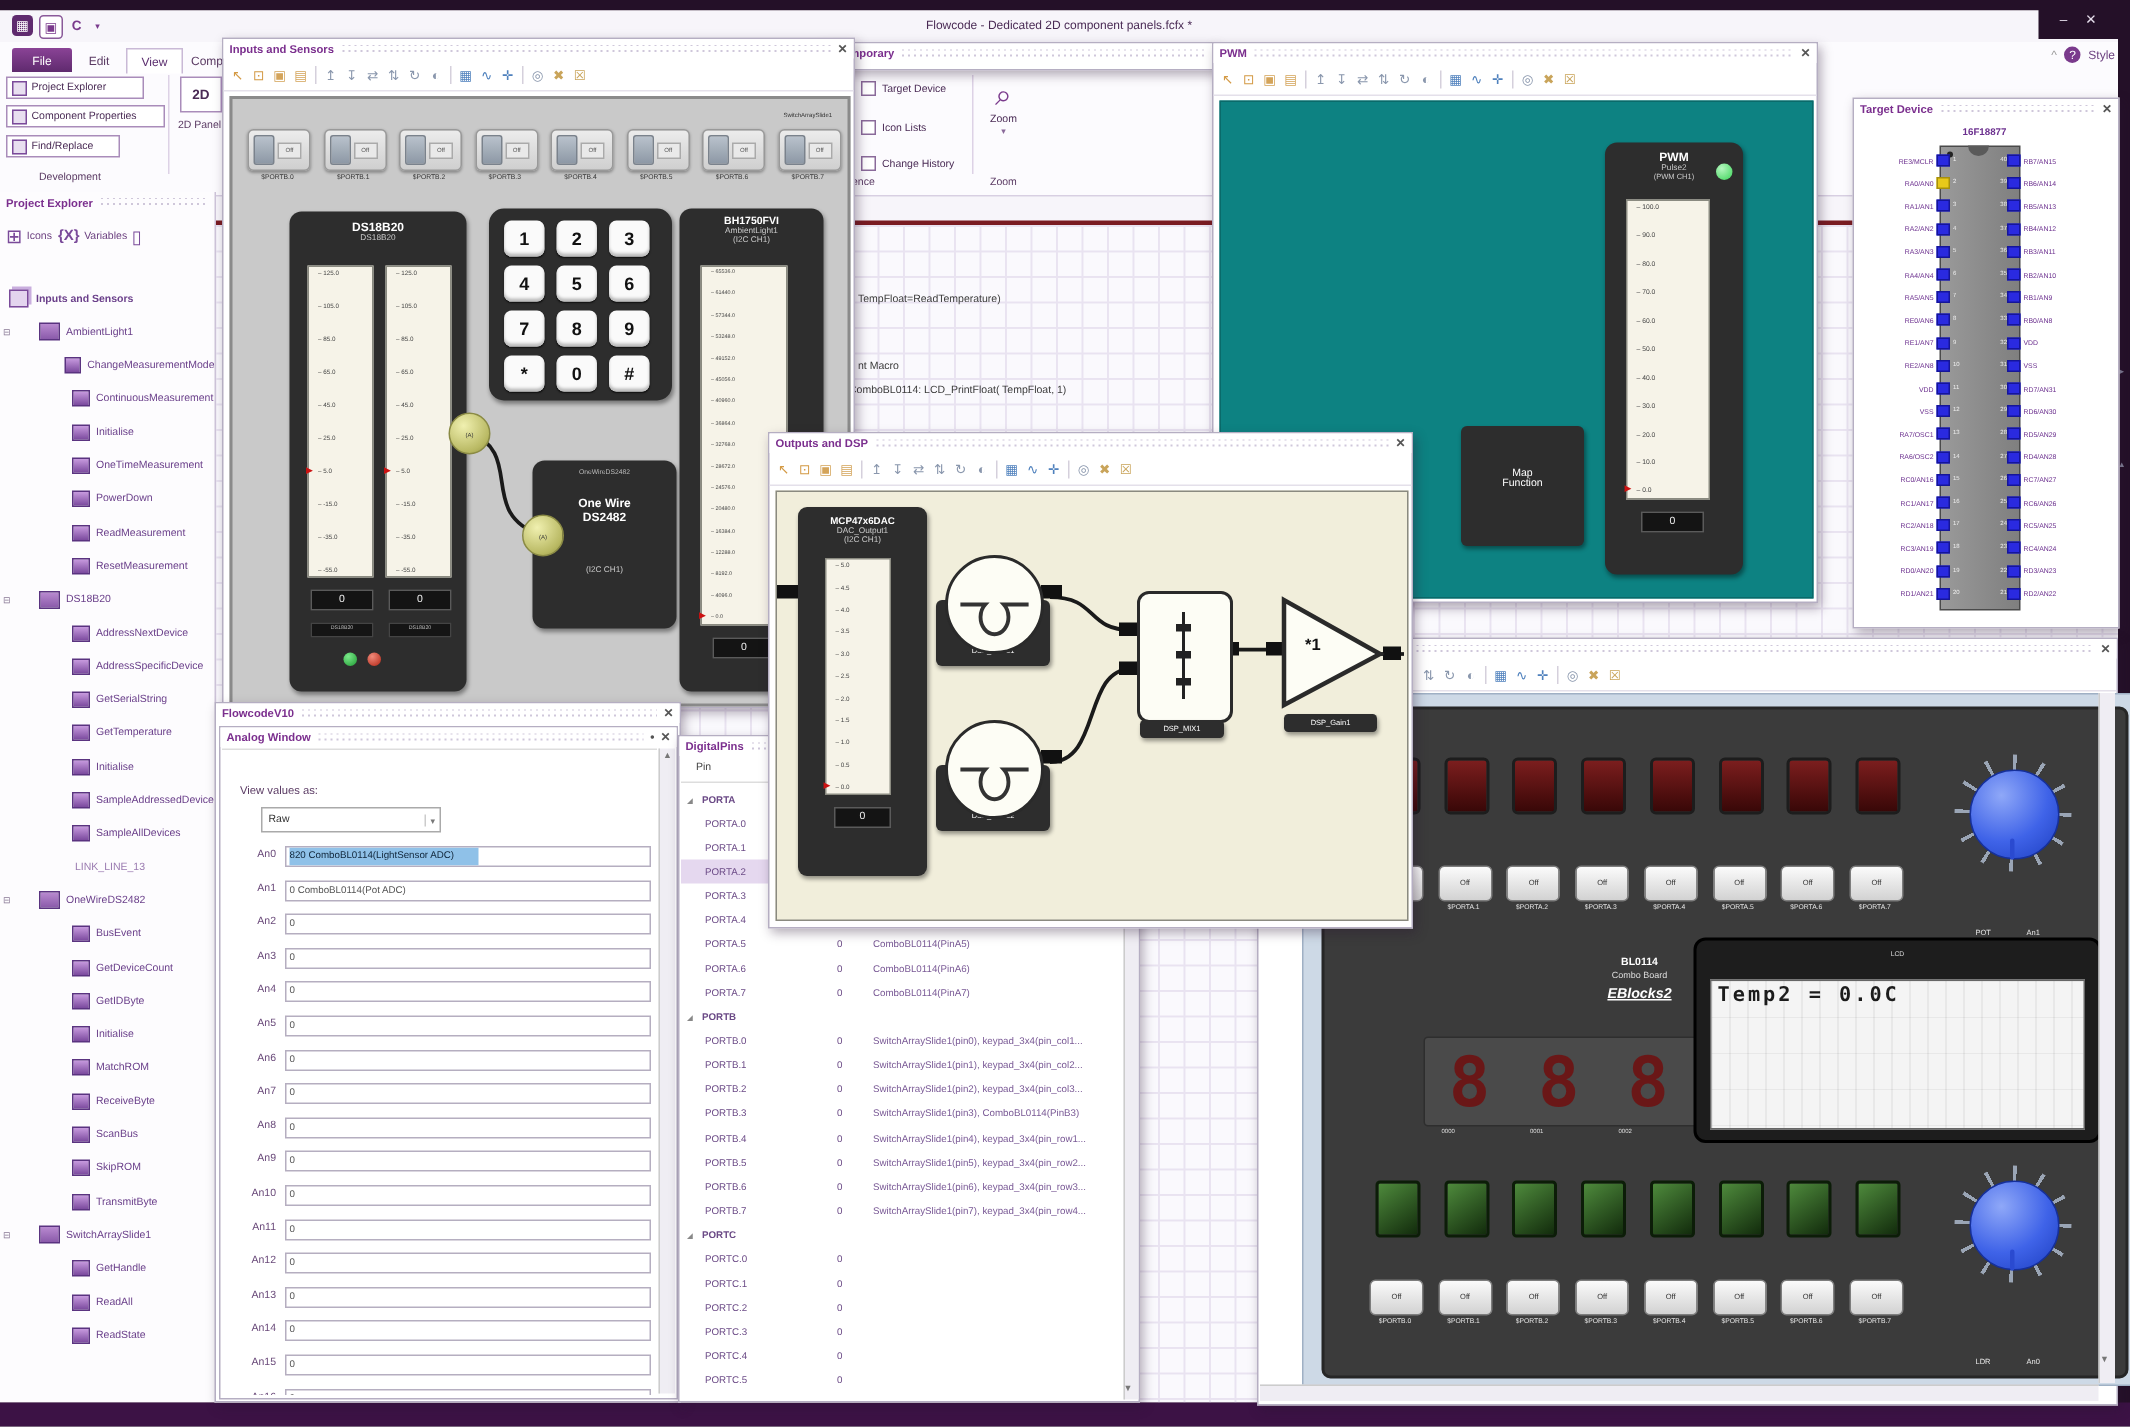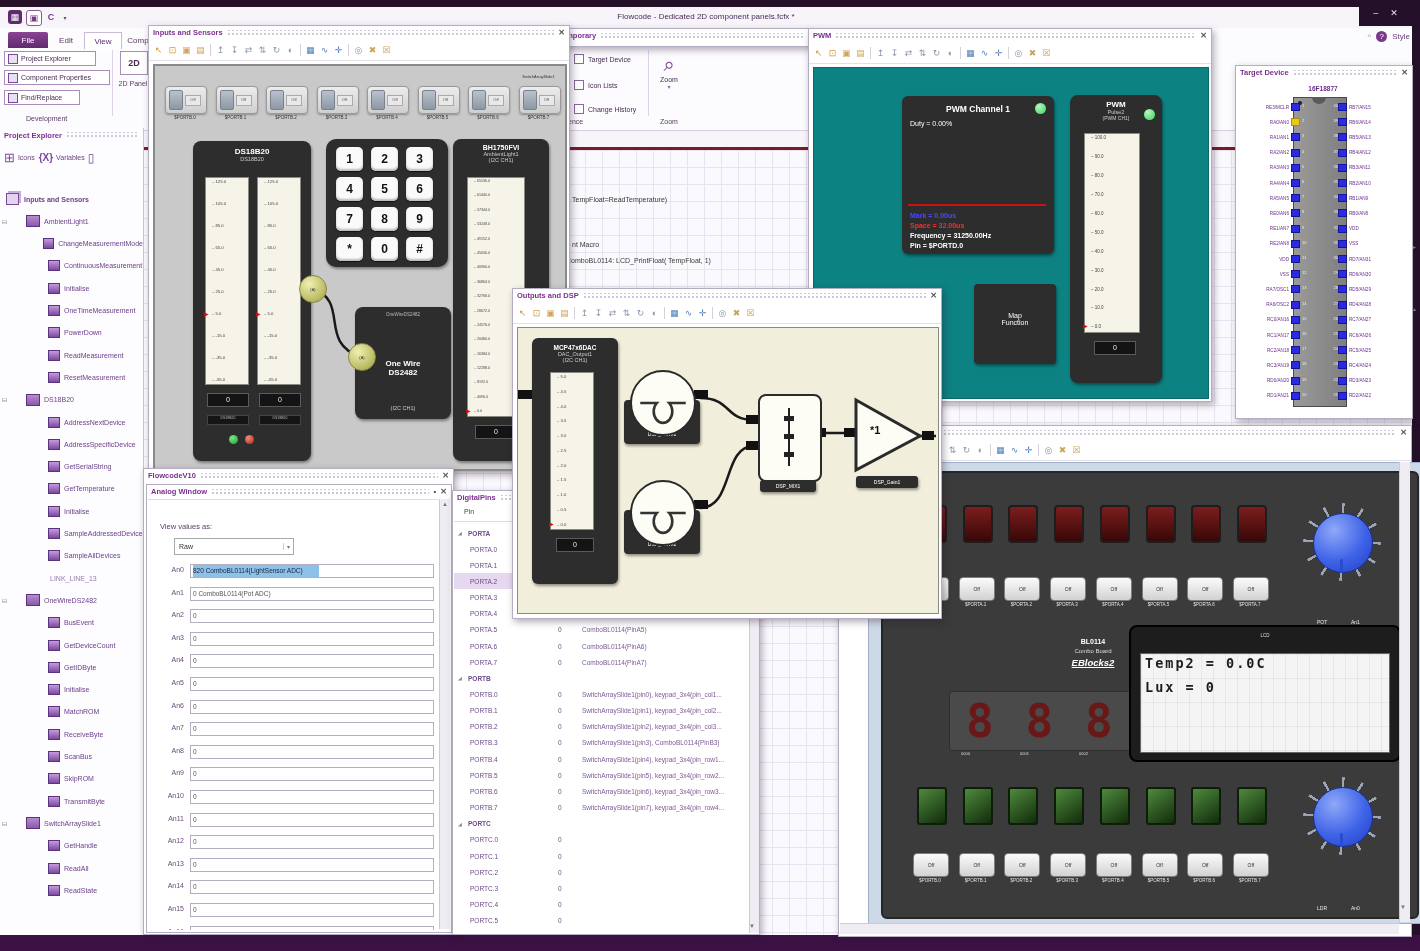--- a/index.html
+++ b/index.html
@@ -460,21 +460,21 @@
         <div class="keybtn" style="left: 80px; top: 68px; width: 27px; height: 24px;">9</div>
         <div class="keybtn" style="left: 10px; top: 98px; width: 27px; height: 24px;">*</div>
         <div class="keybtn" style="left: 45px; top: 98px; width: 27px; height: 24px;">0</div>
         <div class="keybtn" style="left: 80px; top: 98px; width: 27px; height: 24px;">#</div>
       </div>
       <svg style="position:absolute;left:0;top:0;width:410px;height:403px;pointer-events:none">
         <path class="whitewire" d="M157,222 C196,236 162,276 206,291"></path>
       </svg>
       <div class="darkblk" style="left: 200px; top: 241px; width: 96px; height: 112px;">
         <div class="blkt" style="font-size: 4.5px; font-weight: normal; color: rgb(187, 187, 187); margin-top: 5px;">OneWireDS2482</div>
-        <div class="blkt" style="font-size: 8px; margin-top: 42px;">One Wire</div>
+        <div class="blkt" style="font-size: 8px; margin-top: 14px;">One Wire</div>
         <div class="blkt" style="font-size: 8px;">DS2482</div>
         <div class="blkt" style="font-size: 5.5px; font-weight: normal; color: rgb(204, 204, 204); margin-top: 28px;">(I2C CH1)</div>
       </div>
       <div class="ball" style="left: 144px; top: 209px;">(A)</div>
       <div class="ball" style="left: 193px; top: 277px;">(A)</div>
       <div class="darkblk" style="left: 298px; top: 73px; width: 96px; height: 322px;">
         <div class="blkt" style="font-size: 7px; margin-top: 5px;">BH1750FVI</div>
         <div class="blkt" style="font-size: 5.5px; font-weight: normal; color: rgb(204, 204, 204);">AmbientLight1</div>
         <div class="blkt" style="font-size: 5.5px; font-weight: normal; color: rgb(204, 204, 204);">(I2C CH1)</div>
         <div class="track" style="left: 14px; top: 38px; width: 58px; height: 240px; font-size: 3.6px;">
@@ -523,30 +523,20 @@
       <div class="sep"></div>
       <div class="ic" style="color: rgb(79, 129, 189);">▦</div>
       <div class="ic" style="color: rgb(79, 129, 189);">∿</div>
       <div class="ic" style="color: rgb(79, 129, 189);">✛</div>
       <div class="sep"></div>
       <div class="ic" style="color: rgb(138, 151, 173);">◎</div>
       <div class="ic" style="color: rgb(201, 164, 90);">✖</div>
       <div class="ic" style="color: rgb(201, 164, 90);">☒</div>
     </div>
     <div style="position: absolute; left: 4px; top: 38px; width: 394px; height: 330px; background: rgb(13, 130, 130); border: 1px solid rgb(10, 106, 106); overflow: hidden;">
-      <div class="darkblk" style="left: 88px; top: 28px; width: 152px; height: 158px; border-radius: 6px;">
-        <div class="blkt" style="font-size: 8.5px; margin-top: 8px;">PWM Channel 1</div>
-        <div style="position: absolute; right: 8px; top: 7px; width: 11px; height: 11px; border-radius: 50%; background: radial-gradient(circle at 35% 30%, rgb(182, 247, 192), rgb(58, 212, 87));"></div>
-        <div style="position: absolute; left: 8px; top: 24px; font-size: 7px;">Duty = 0.00%</div>
-        <div style="position: absolute; left: 6px; top: 108px; width: 138px; height: 2px; background: rgb(204, 17, 17);"></div>
-        <div style="position: absolute; left: 8px; top: 116px; font-size: 7px; color: rgb(72, 72, 255); font-weight: bold;">Mark = 0.00us</div>
-        <div style="position: absolute; left: 8px; top: 126px; font-size: 7px; color: rgb(255, 42, 42); font-weight: bold;">Space = 32.00us</div>
-        <div style="position: absolute; left: 8px; top: 136px; font-size: 7px; font-weight: bold;">Frequency = 31250.00Hz</div>
-        <div style="position: absolute; left: 8px; top: 146px; font-size: 7px; font-weight: bold;">Pin = $PORTD.0</div>
-      </div>
       <div class="darkblk" style="left: 160px; top: 216px; width: 82px; height: 80px; border-radius: 4px;">
         <div class="blkt" style="font-size: 7px; font-weight: normal; margin-top: 28px;">Map</div>
         <div class="blkt" style="font-size: 7px; font-weight: normal;">Function</div>
       </div>
       <div class="darkblk" style="left: 256px; top: 27px; width: 92px; height: 288px;">
         <div class="blkt" style="font-size: 8px; margin-top: 5px;">PWM</div>
         <div class="blkt" style="font-size: 5.5px; font-weight: normal; color: rgb(204, 204, 204);">Pulse2</div>
         <div class="blkt" style="font-size: 5px; font-weight: normal; color: rgb(204, 204, 204);">(PWM CH1)</div>
         <div style="position: absolute; right: 7px; top: 14px; width: 11px; height: 11px; border-radius: 50%; background: radial-gradient(circle at 35% 30%, rgb(182, 247, 192), rgb(58, 212, 87));"></div>
         <div class="track" style="left: 14px; top: 38px; width: 56px; height: 200px; font-size: 4.5px;">
@@ -868,21 +858,20 @@
         </div>
         <div style="position: absolute; left: 78px; top: 278px; font-size: 4px; color: rgb(221, 221, 221);">0000</div>
         <div style="position: absolute; left: 137px; top: 278px; font-size: 4px; color: rgb(221, 221, 221);">0001</div>
         <div style="position: absolute; left: 196px; top: 278px; font-size: 4px; color: rgb(221, 221, 221);">0002</div>
         <div style="position: absolute; left: 255px; top: 278px; font-size: 4px; color: rgb(221, 221, 221);">0003</div>
         <div style="position: absolute; left: 246px; top: 152px; width: 268px; height: 133px; background: rgb(29, 29, 29); border: 2px solid rgb(0, 0, 0); border-radius: 8px;">
           <div style="position: absolute; left: 0px; top: 6px; width: 268px; text-align: center; font-size: 4.5px; color: rgb(221, 221, 221);">LCD</div>
           <div style="position: absolute; left: 9px; top: 26px; width: 248px; height: 98px; background: repeating-linear-gradient(90deg, rgba(0, 0, 0, 0.05) 0px, rgba(0, 0, 0, 0.05) 1px, transparent 1px, transparent 12px), repeating-linear-gradient(rgba(0, 0, 0, 0.05) 0px, rgba(0, 0, 0, 0.05) 1px, transparent 1px, transparent 24px) rgb(244, 244, 244); border: 1px solid rgb(102, 102, 102);">
             <div id="lcdtext" style="padding-left: 4px; padding-top: 1px;">
               <div class="lcdline">Temp2 = 0.0C</div>
-              <div class="lcdline">Lux = 0</div>
             </div>
           </div>
         </div>
         <div class="knobring" style="left: 420px; top: 30px; width: 78px; height: 78px;"></div>
         <div class="knob" style="left: 430px; top: 40px; width: 58px; height: 58px;"></div>
         <div style="position: absolute; left: 457px; top: 86px; width: 3px; height: 14px; background: rgb(42, 74, 208); border-radius: 2px;"></div>
         <div class="knoblab" style="left: 434px; top: 146px;">POT</div>
         <div class="knoblab" style="left: 468px; top: 146px;">An1</div>
         <div class="knobring" style="left: 420px; top: 304px; width: 78px; height: 78px;"></div>
         <div class="knob" style="left: 430px; top: 314px; width: 58px; height: 58px;"></div>

